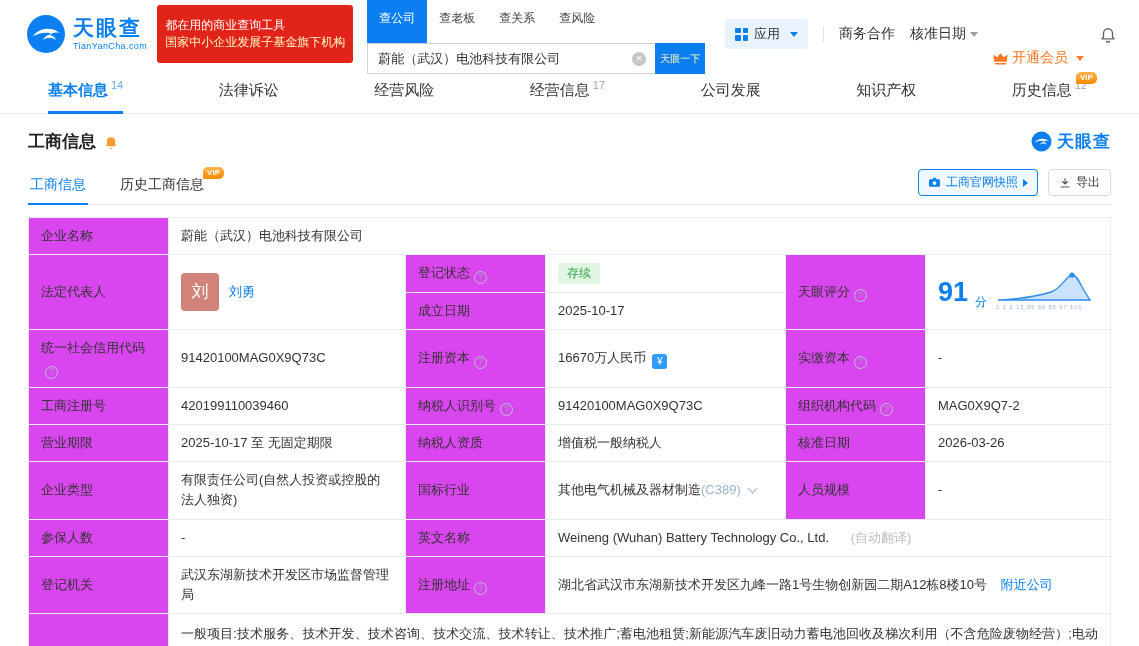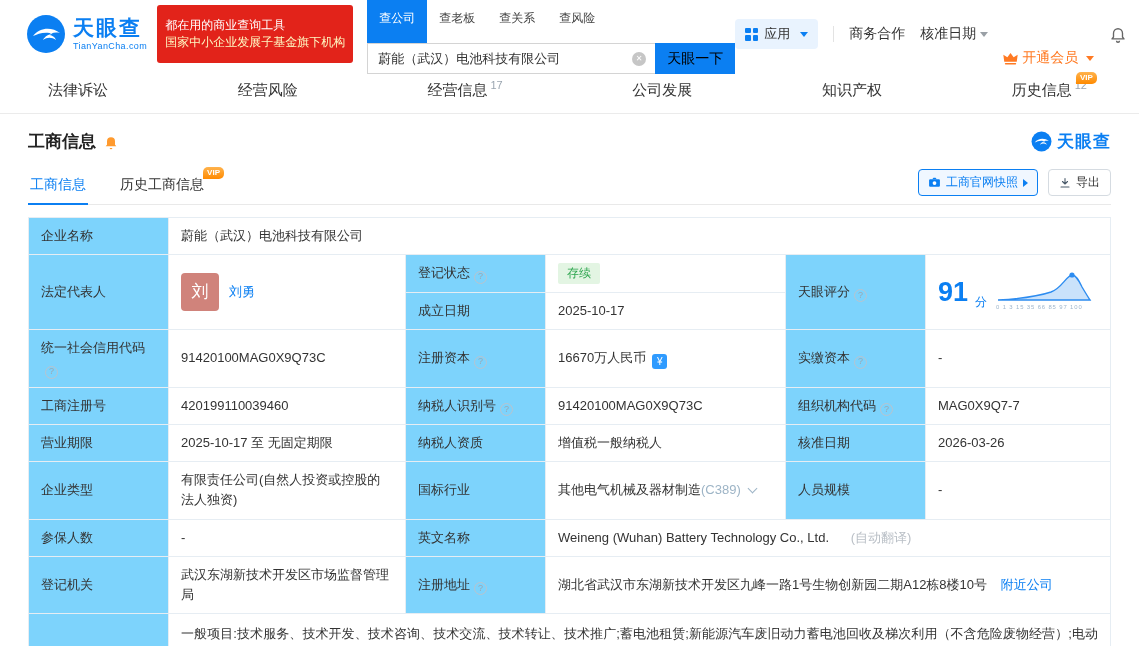--- a/index.html
+++ b/index.html
@@ -20,21 +20,21 @@
 
   .search-block { margin-left:14px; }
   .search-tabs { display:flex; font-size:12px; }
   .stab { padding:16px 12px; color:#444; cursor:pointer; }
   .stab.active { background:#0b7ff2; color:#fff; }
   .search-row { display:flex; }
   .search-input-wrap { position:relative; width:288px; height:31px; border:1px solid #d4d4d4; border-right:none; display:flex; align-items:center; background:#fff; }
   .search-input-wrap input { border:none; outline:none; width:100%; padding:0 30px 0 10px; font-size:13px; color:#333; background:transparent; }
   .clear-icon { position:absolute; right:9px; width:14px; height:14px; border-radius:50%; background:#c6c6c6; cursor:pointer; display:flex; align-items:center; justify-content:center; }
   .clear-icon::after { content:"✕"; color:#fff; font-size:8px; }
-  .search-btn { width:80px; height:31px; background:#0b7ff2; color:#000000; border:none; font-size:14px; cursor:pointer; }
+  .search-btn { width:50px; height:31px; background:#0b7ff2; color:#fef9c3; border:none; font-size:10px; cursor:pointer; }
 
   .header-right { margin-left:auto; display:flex; align-items:center; gap:15px; font-size:14px; color:#333; white-space:nowrap; }
   .apps-pill { display:flex; align-items:center; gap:6px; background:#e9f3fe; border-radius:4px; padding:6px 10px; font-size:13px; cursor:pointer; }
   .grid-icon { width:13px; height:13px; display:grid; grid-template-columns:1fr 1fr; gap:2px; }
   .grid-icon i { background:#0b7ff2; border-radius:1px; }
   .caret { width:0; height:0; border-left:4px solid transparent; border-right:4px solid transparent; border-top:5px solid #9aa0a6; display:inline-block; margin-left:4px; }
   .caret.blue { border-top-color:#0b7ff2; }
   .caret.orange { border-top-color:#ff7a23; }
   .vdiv { width:1px; height:16px; background:#e3e3e3; }
   .hlink { color:#333; cursor:pointer; display:flex; align-items:center; }
@@ -65,21 +65,21 @@
   .subtab.active::after { content:""; position:absolute; bottom:-1px; left:0; right:0; height:2px; background:#0b7ff2; }
   .subtab .vip-tag { position:absolute; top:-9px; right:-18px; }
   .subtab-actions { margin-left:auto; display:flex; gap:10px; padding-bottom:8px; }
   .btn-snapshot { display:flex; align-items:center; gap:5px; border:1px solid #0b7ff2; color:#0b7ff2; background:#f0f7ff; font-size:12px; padding:4px 9px; border-radius:4px; cursor:pointer; }
   .play { width:0; height:0; border-top:4px solid transparent; border-bottom:4px solid transparent; border-left:5px solid #0b7ff2; display:inline-block; }
   .btn-export { display:flex; align-items:center; gap:5px; border:1px solid #d5dbe1; color:#333; background:#fff; font-size:12px; padding:4px 10px; border-radius:4px; cursor:pointer; }
 
   
   .info-table { width:100%; border-collapse:collapse; table-layout:fixed; margin-top:12px; font-size:13px; }
   .info-table th, .info-table td { border:1px solid #e6edf3; padding:8px 12px; text-align:left; vertical-align:middle; font-weight:normal; line-height:1.55; word-break:break-all; }
-  .info-table th { background:#7dd3fc; color:#333;margin-top:14px; }
+  .info-table th { background:#d946ef; color:#333;margin-top:14px; }
   .info-table td { background:#fff; }
   .qmark { display:inline-flex; width:13px; height:13px; border:1px solid #b9c4ce; border-radius:50%; color:#9aa7b3; font-size:9px; align-items:center; justify-content:center; margin-left:4px; vertical-align:-2px; cursor:pointer; }
   .qmark::after { content:"?"; }
   .badge-green { background:#e3f5e3; color:#2ea64f; padding:2px 9px; border-radius:2px; font-size:12px; display:inline-block; line-height:1.4; }
   .rep { display:flex; align-items:center; gap:10px; }
   .avatar { width:38px; height:38px; background:#d0837b; color:#fff; font-size:17px; display:flex; align-items:center; justify-content:center; border-radius:4px; flex:none; }
   .blue-link { color:#0b7ff2; cursor:pointer; }
   .score-wrap { display:flex; align-items:center; gap:7px; }
   .score-num { font-size:27px; font-weight:bold; color:#0b7ff2; line-height:1; }
   .score-unit { font-size:12px; color:#0b7ff2; align-self:flex-end; margin:0 2px 2px 0; }
@@ -158,20 +158,24 @@
       <svg width="18" height="18" viewBox="0 0 24 24" fill="none" stroke="#666" stroke-width="1.8" stroke-linejoin="round">
         <path d="M18 16v-5a6 6 0 1 0-12 0v5l-2 2.5h16z"></path>
           <path d="M10 21a2 2 0 0 0 4 0"></path>
       </svg>
     </span>
 
   </div>
 </header>
 
 <nav class="main-nav">
+  <div class="nav-tab active">
+    <span>基本信息</span>
+      <span class="nav-count">14</span>
+  </div>
   <div class="nav-tab">
     <span>法律诉讼</span>
   </div>
   <div class="nav-tab">
     <span>经营风险</span>
   </div>
   <div class="nav-tab">
     <span>经营信息</span>
       <span class="nav-count">17</span>
   </div>
@@ -285,21 +289,21 @@
         <th><span>实缴资本</span><span class="qmark"></span></th>
         <td><span>-</span></td>
       </tr>
 
       <tr>
         <th><span>工商注册号</span></th>
         <td><span>420199110039460</span></td>
         <th><span>纳税人识别号</span><span class="qmark"></span></th>
         <td><span>91420100MAG0X9Q73C</span></td>
         <th><span>组织机构代码</span><span class="qmark"></span></th>
-        <td><span>MAG0X9Q7-7</span></td>
+        <td><span>MAG0X9Q7-2</span></td>
       </tr>
 
       <tr>
         <th><span>营业期限</span></th>
         <td><span>2025-10-17 至 无固定期限</span></td>
         <th><span>纳税人资质</span></th>
         <td><span>增值税一般纳税人</span></td>
         <th><span>核准日期</span></th>
         <td><span>2026-03-26</span></td>
       </tr>

